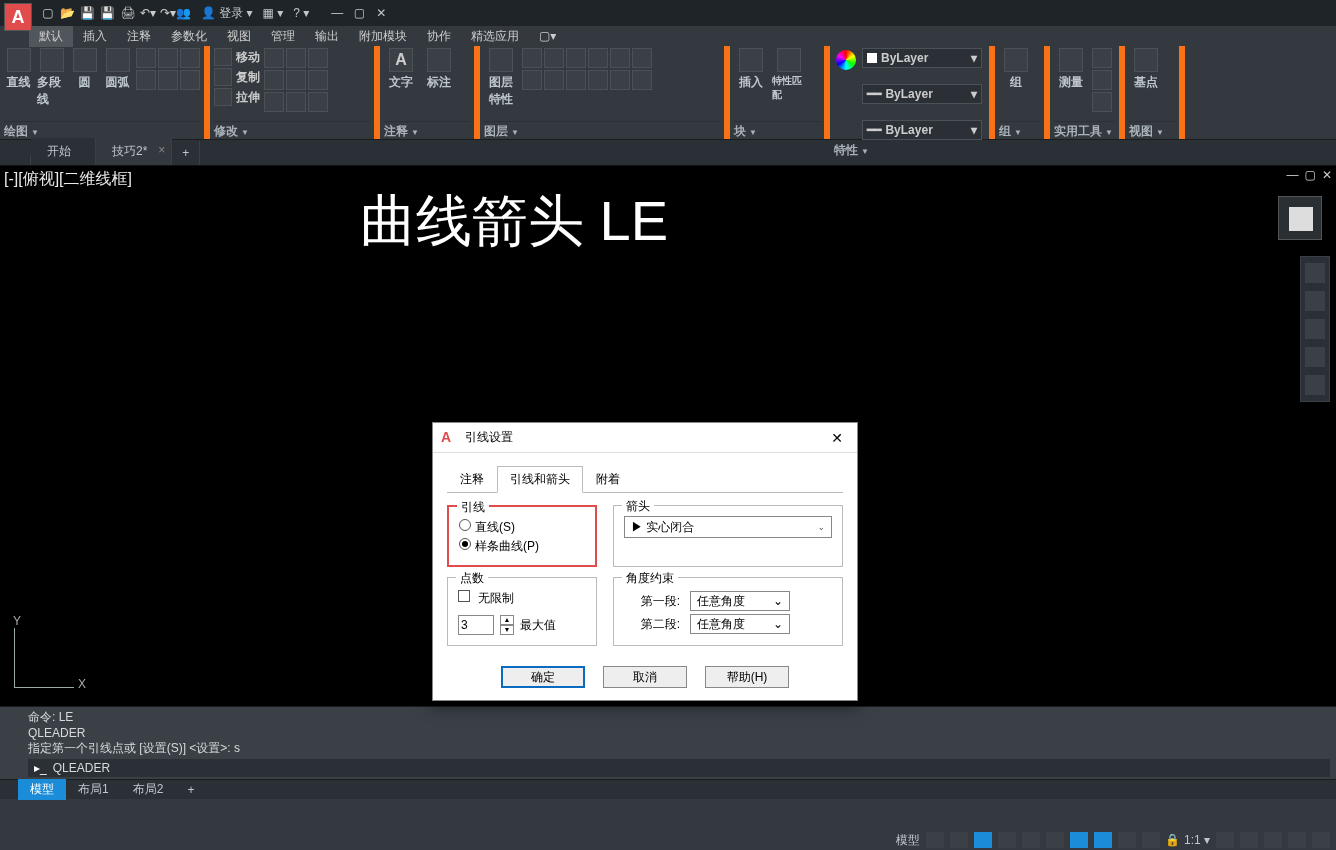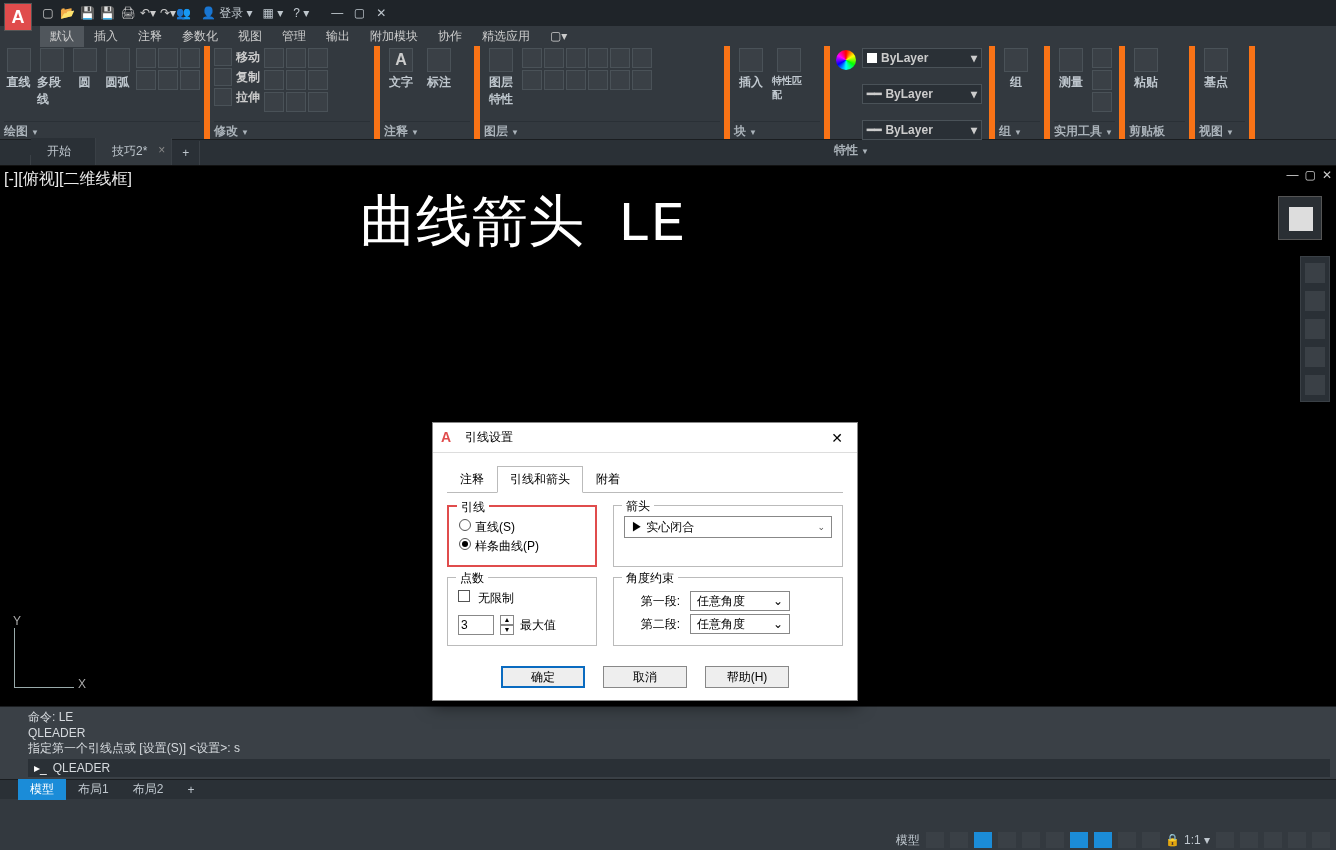--- a/index.html
+++ b/index.html
@@ -8,21 +8,21 @@
 .titlebar{height:26px;background:#1F2429;display:flex;align-items:center;padding:0 4px;}
 .app-icon{width:28px;height:28px;background:#E04C4C;color:#fff;font-weight:bold;font-size:18px;display:flex;align-items:center;justify-content:center;margin-right:2px;position:relative;top:4px;border:1px solid #555;}
 .qat{display:flex;gap:4px;margin-left:6px;align-items:center;}
 .qat .ico{width:16px;height:16px;display:flex;align-items:center;justify-content:center;color:#ccc;}
 .title-center{flex:1;display:flex;align-items:center;justify-content:center;gap:14px;color:#BFC7CE;}
 .search-box{background:#2A3036;border:1px solid #4A5258;height:18px;width:110px;padding:0 4px;color:#888;font-style:italic;font-size:11px;}
 .title-right{display:flex;align-items:center;gap:10px;margin-right:6px;color:#BFC7CE;}
 .winbtns{display:flex;gap:6px;margin-left:10px;}
 .winbtns span{width:16px;text-align:center;}
 
-.menubar{height:20px;background:#33393F;display:flex;align-items:center;padding-left:40px;}
+.menubar{height:20px;background:#33393F;display:flex;align-items:center;padding-left:29px;}
 .menubar .mi{padding:2px 10px;color:#CCCCCC;}
 .menubar .mi.active{background:#50565C;}
 
 .ribbon{background:#33393F;height:94px;display:flex;border-bottom:1px solid #1a1d20;}
 .panel{border-right:6px solid #f97316;display:flex;flex-direction:column;padding:2px 4px 0;font-weight:bold;}
 .panel-body{flex:1;display:flex;gap:4px;align-items:flex-start;}
 .panel-title{height:18px;font-size:11px;color:#AAB2B9;text-align:left;border-top:1px solid #2A3036;padding-top:1px;}
 .panel-title .dd{font-size:8px;margin-left:3px;}
 .big-btn{display:flex;flex-direction:column;align-items:center;width:34px;color:#BFC7CE;font-size:11px;gap:2px;}
 .big-btn .bi{width:24px;height:24px;background:#3A4046;border:1px solid #4A5258;}
@@ -34,21 +34,21 @@
 
 .filetabs{height:26px;background:#2A3036;display:flex;align-items:flex-end;border-bottom:1px solid #111;}
 .ftab{padding:5px 24px 5px 16px;color:#BFC7CE;position:relative;background:#2A3036;border-right:1px solid #3A4046;}
 .ftab.active{background:#33393F;}
 .ftab .x{position:absolute;right:6px;top:5px;color:#888;}
 .ftab.plus{padding:5px 10px;}
 
 .drawing{position:relative;background:#000;height:540px;}
 .vp-label{position:absolute;top:3px;left:4px;color:#EAEAEA;font-size:16px;}
 .vp-ctrl{position:absolute;top:2px;right:4px;display:flex;gap:6px;color:#ccc;}
-.canvas-text{position:absolute;top:18px;left:360px;color:#fff;font-family:Liberation Mono, monospace;font-size:56px;}
+.canvas-text{position:absolute;top:18px;left:360px;color:#fff;font-family:Liberation Sans, sans-serif;font-size:56px;}
 .ucs{position:absolute;bottom:18px;left:14px;color:#888;border-left:1px solid #9aa;border-bottom:1px solid #9aa;width:60px;height:60px;}
 .ucs::after{content:"Y";position:absolute;top:-14px;left:-2px;color:#aaa;}
 .ucs::before{content:"X";position:absolute;bottom:-4px;right:-12px;color:#aaa;}
 .navcube{position:absolute;top:30px;right:14px;width:44px;height:44px;border:1px solid #555;background:#2a2f34;}
 .navcube .face{width:24px;height:24px;background:#ddd;margin:10px;}
 .navbar{position:absolute;top:90px;right:6px;width:30px;background:#2a3036;border:1px solid #3a4046;display:flex;flex-direction:column;align-items:center;gap:8px;padding:6px 0;}
 .navbar .nb{width:20px;height:20px;background:#3a4046;}
 
 .cmd{background:#3A4046;color:#D6DADE;font-family:Consolas,monospace;font-size:12px;padding:2px 6px;border-top:1px solid #1a1d20;}
 .cmd-lines{padding-left:22px;}
@@ -282,29 +282,20 @@
           <span>测量</span>
         </div>
         <div class="mini-grid" style="grid-template-columns:20px">
           <div class="c"></div>
           <div class="c"></div>
           <div class="c"></div>
         </div>
       </div>
     <div class="panel-title"><span>实用工具</span><span class="dd">▼</span></div>
   </div>
-  <div class="panel" style="width:70px">
-    <div class="panel-body">
-        <div class="big-btn">
-          <div class="bi"></div>
-          <span>粘贴</span>
-        </div>
-      </div>
-    <div class="panel-title"><span>剪贴板</span></div>
-  </div>
   <div class="panel" style="width:60px">
     <div class="panel-body">
         <div class="big-btn">
           <div class="bi"></div>
           <span>基点</span>
         </div>
       </div>
     <div class="panel-title"><span>视图</span><span class="dd">▼</span></div>
   </div>
 </div>

